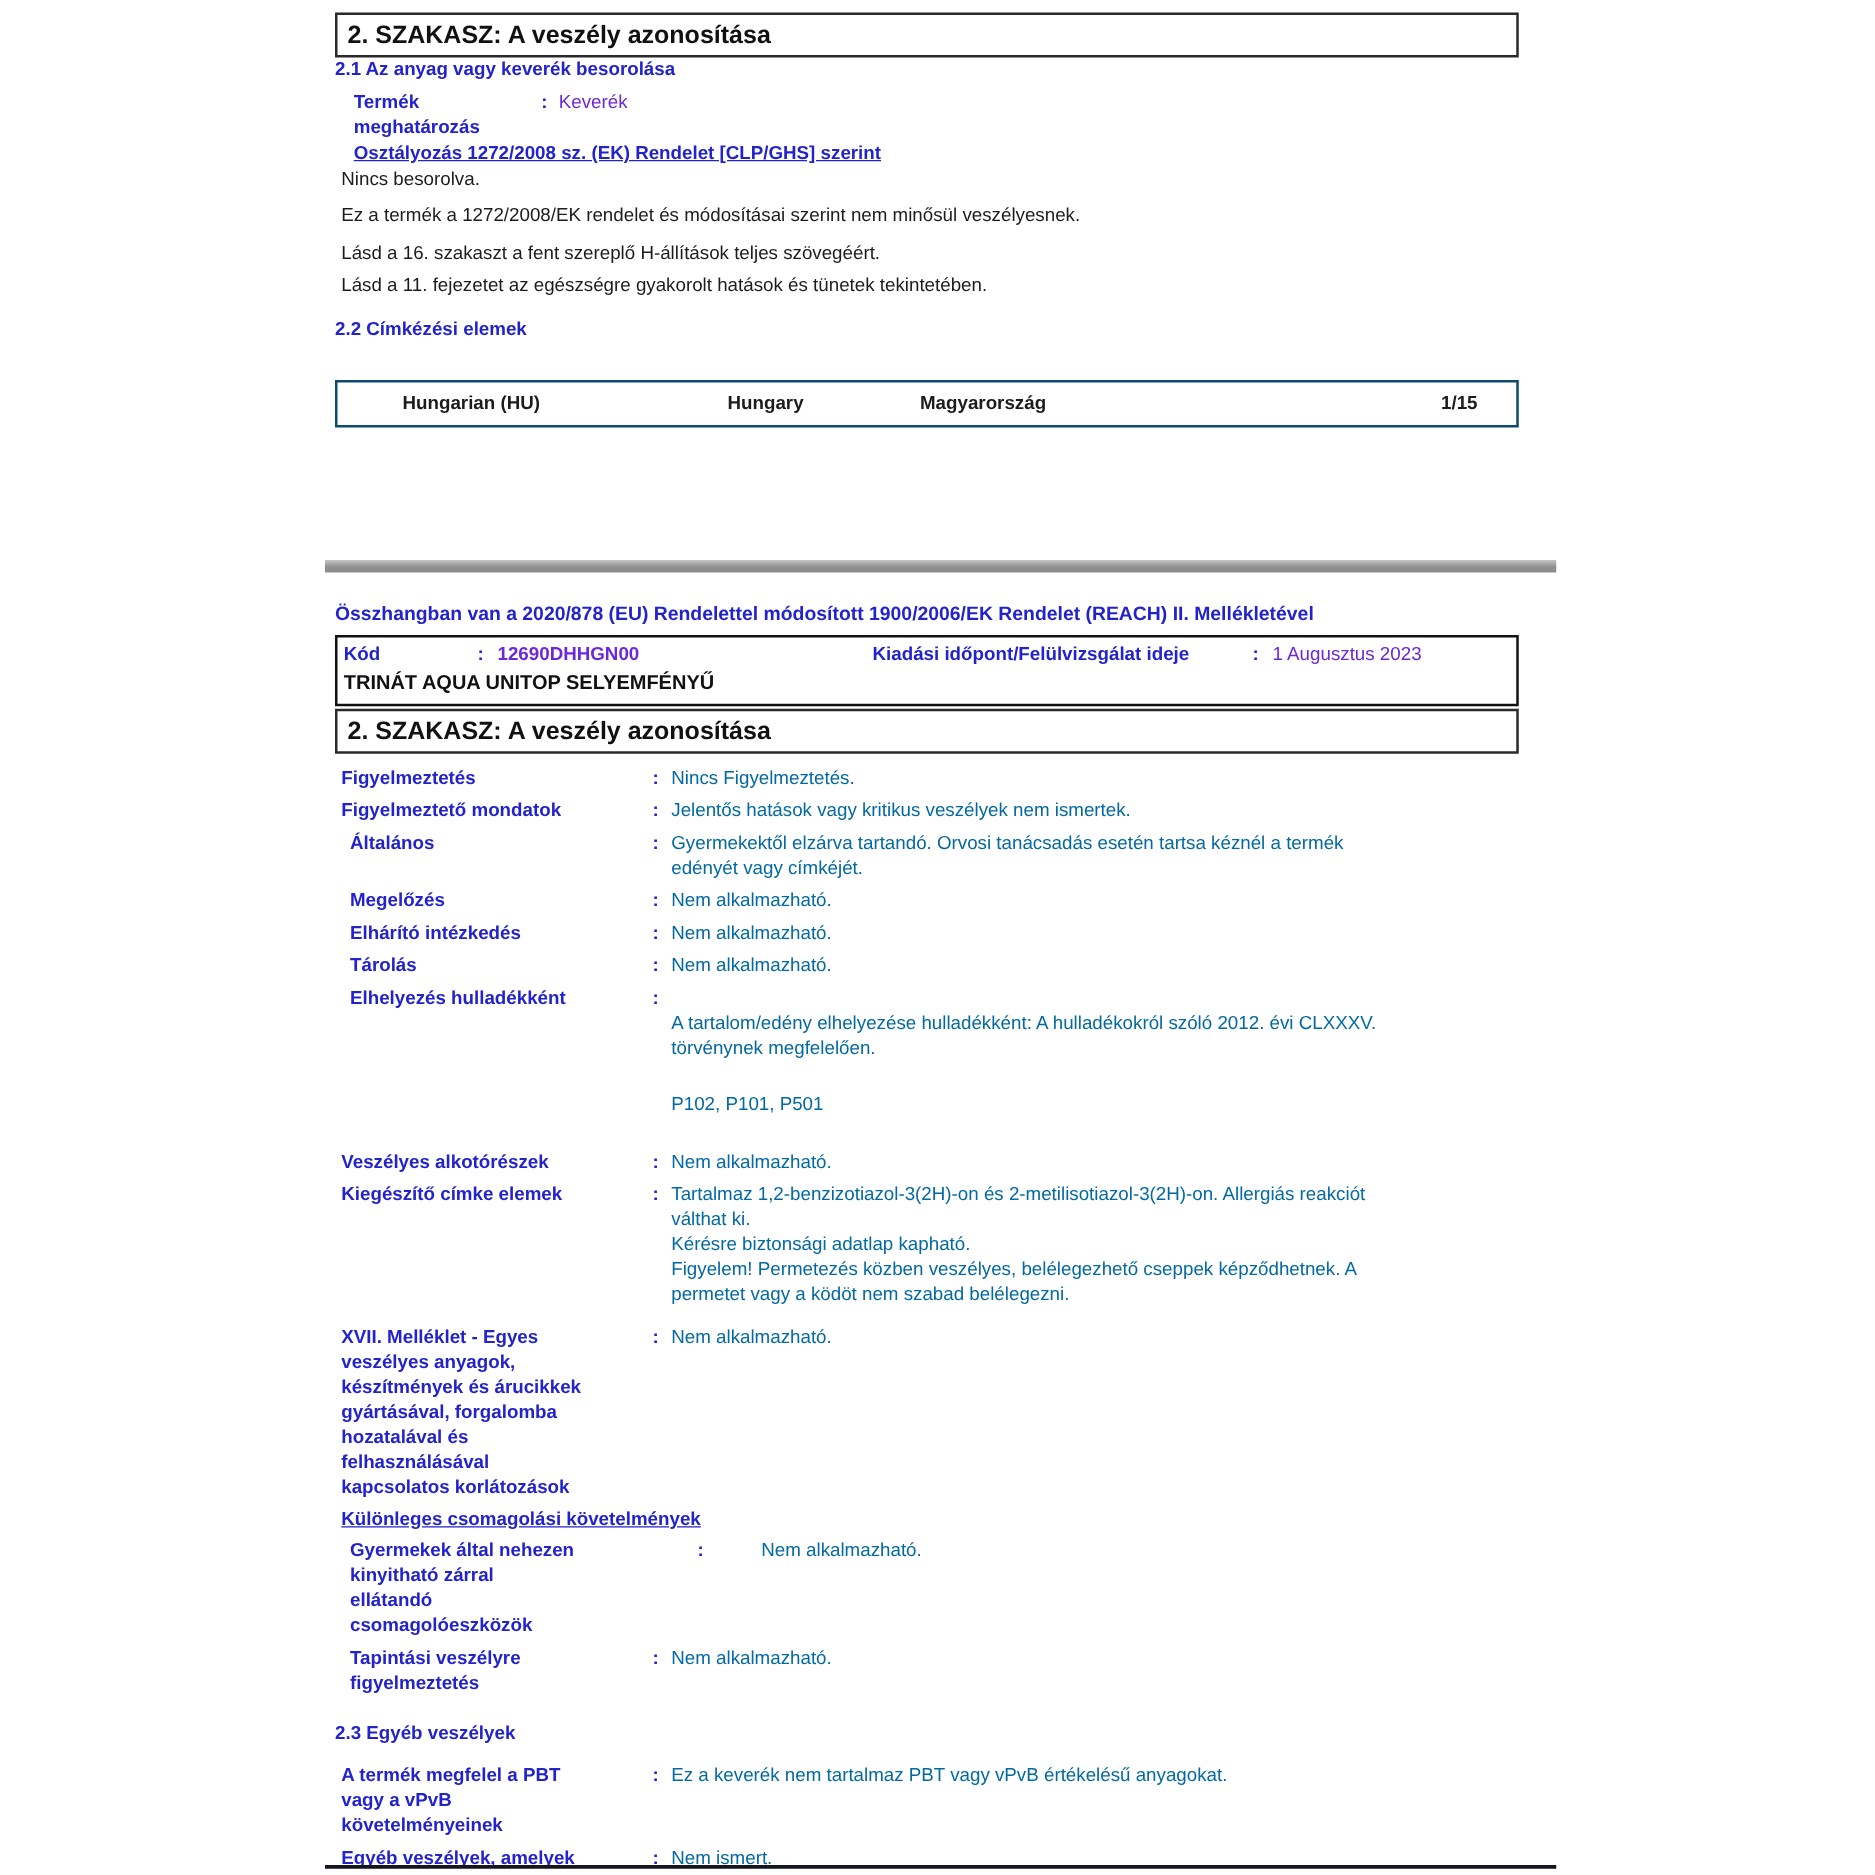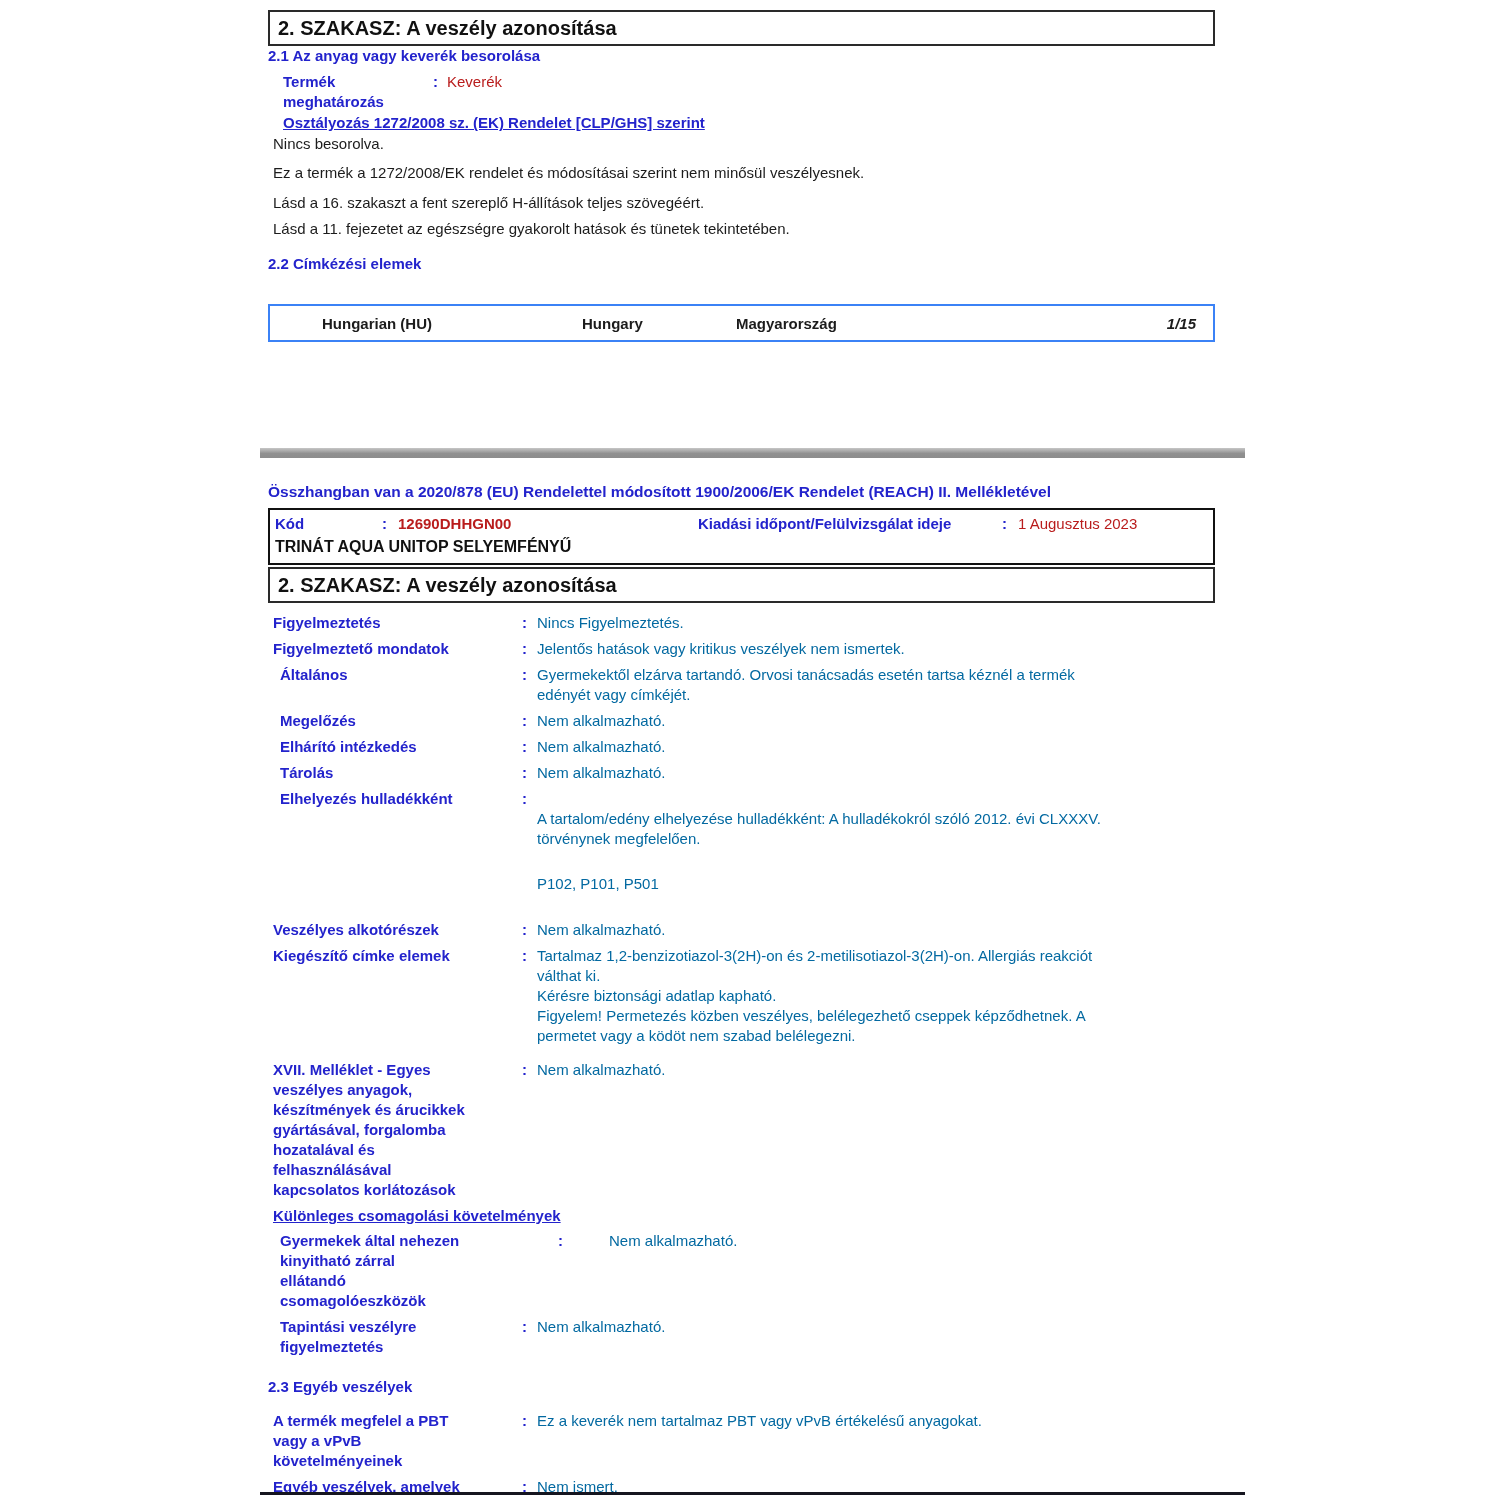--- a/index.html
+++ b/index.html
@@ -22,31 +22,31 @@
   .para { font-size:15px; line-height:20px; margin-left:5px; color:#1c1c1c; }
 
   .mt1{margin-top:1px;} .mt2{margin-top:2px;} .mt4{margin-top:4px;gap:36px;} .mt6{margin-top:6px;}
   .mt9{margin-top:9px;} .mt10{margin-top:10px;} .mt11{} .mt14{margin-top:14px;}
   .mt20{margin-top:20px;} .mt30{margin-top:30px;} .mt32{margin-top:15px;}
 
   .kv { display:grid; font-size:15px; line-height:20px; }
   .kv-top { grid-template-columns:150px 14px 1fr; margin-left:15px; }
   .kv .lbl { font-weight:bold; color:#2323cc; white-space:pre-line; }
   .kv .colon { font-weight:bold; color:#2323cc; }
-  .kv .val { color:#b91c1c; white-space:pre-line; }
+  .kv .val { color:#6d28d9; white-space:pre-line; }
 
   .footer-table {
-    position:relative; height:34px; border:2px solid #3b82f6; background:#fff;
+    position:relative; height:34px; border:2px solid #0c4a6e; background:#fff;
     font-size:15px; font-weight:bold;
   }
   .footer-table span { position:absolute; top:50%; transform:translateY(-50%); white-space:nowrap; }
   .f-lang { left:52px; }
   .f-c1 { left:312px; }
   .f-c2 { left:466px; }
-  .f-page { right:17px; font-style:italic; }
+  .f-page { right:31px; }
 
   .gray-divider {
     position:absolute; left:260px; top:448px; width:985px; height:10px;
     background:linear-gradient(#c6c6c6,#909090 55%,#8c8c8c);
   }
   .bottom-rule { position:absolute; left:260px; top:1492px; width:985px; height:3px; background:#15151f; }
 
   .compliance { font-size:15.5px; line-height:17px; font-weight:bold; color:#2323cc; }
 
   .meta-box { border:2px solid #111; margin-top:8px; padding:3px 0 4px 5px; background:#fff; }

